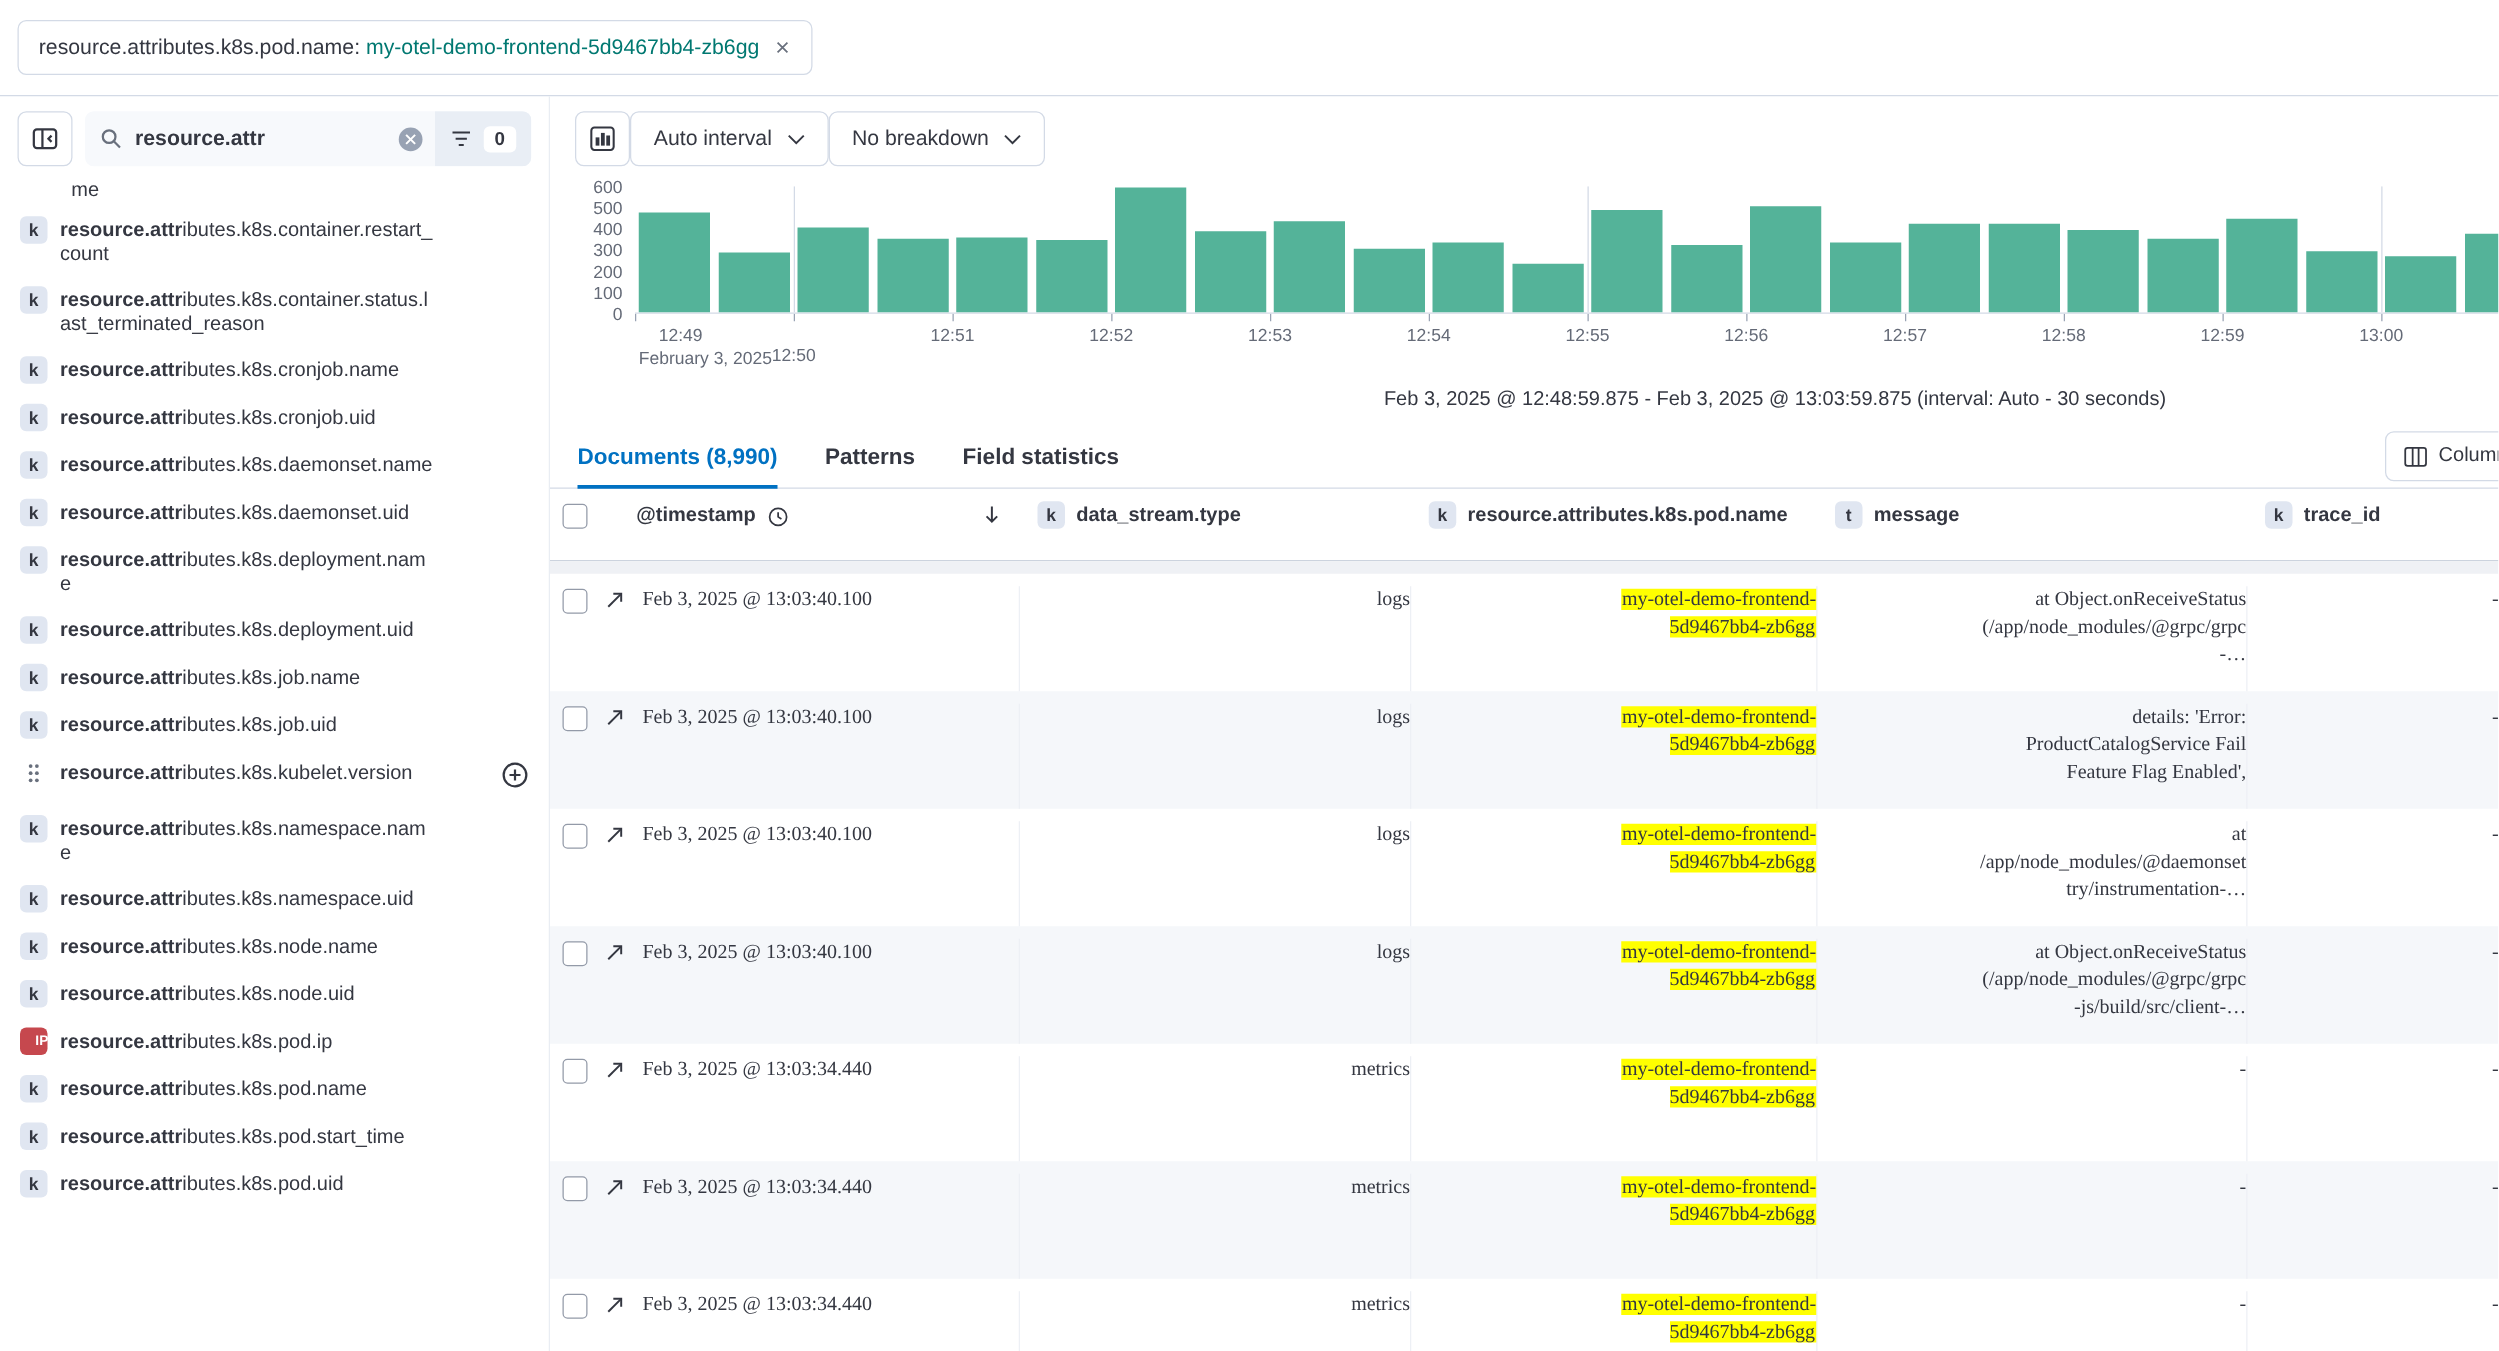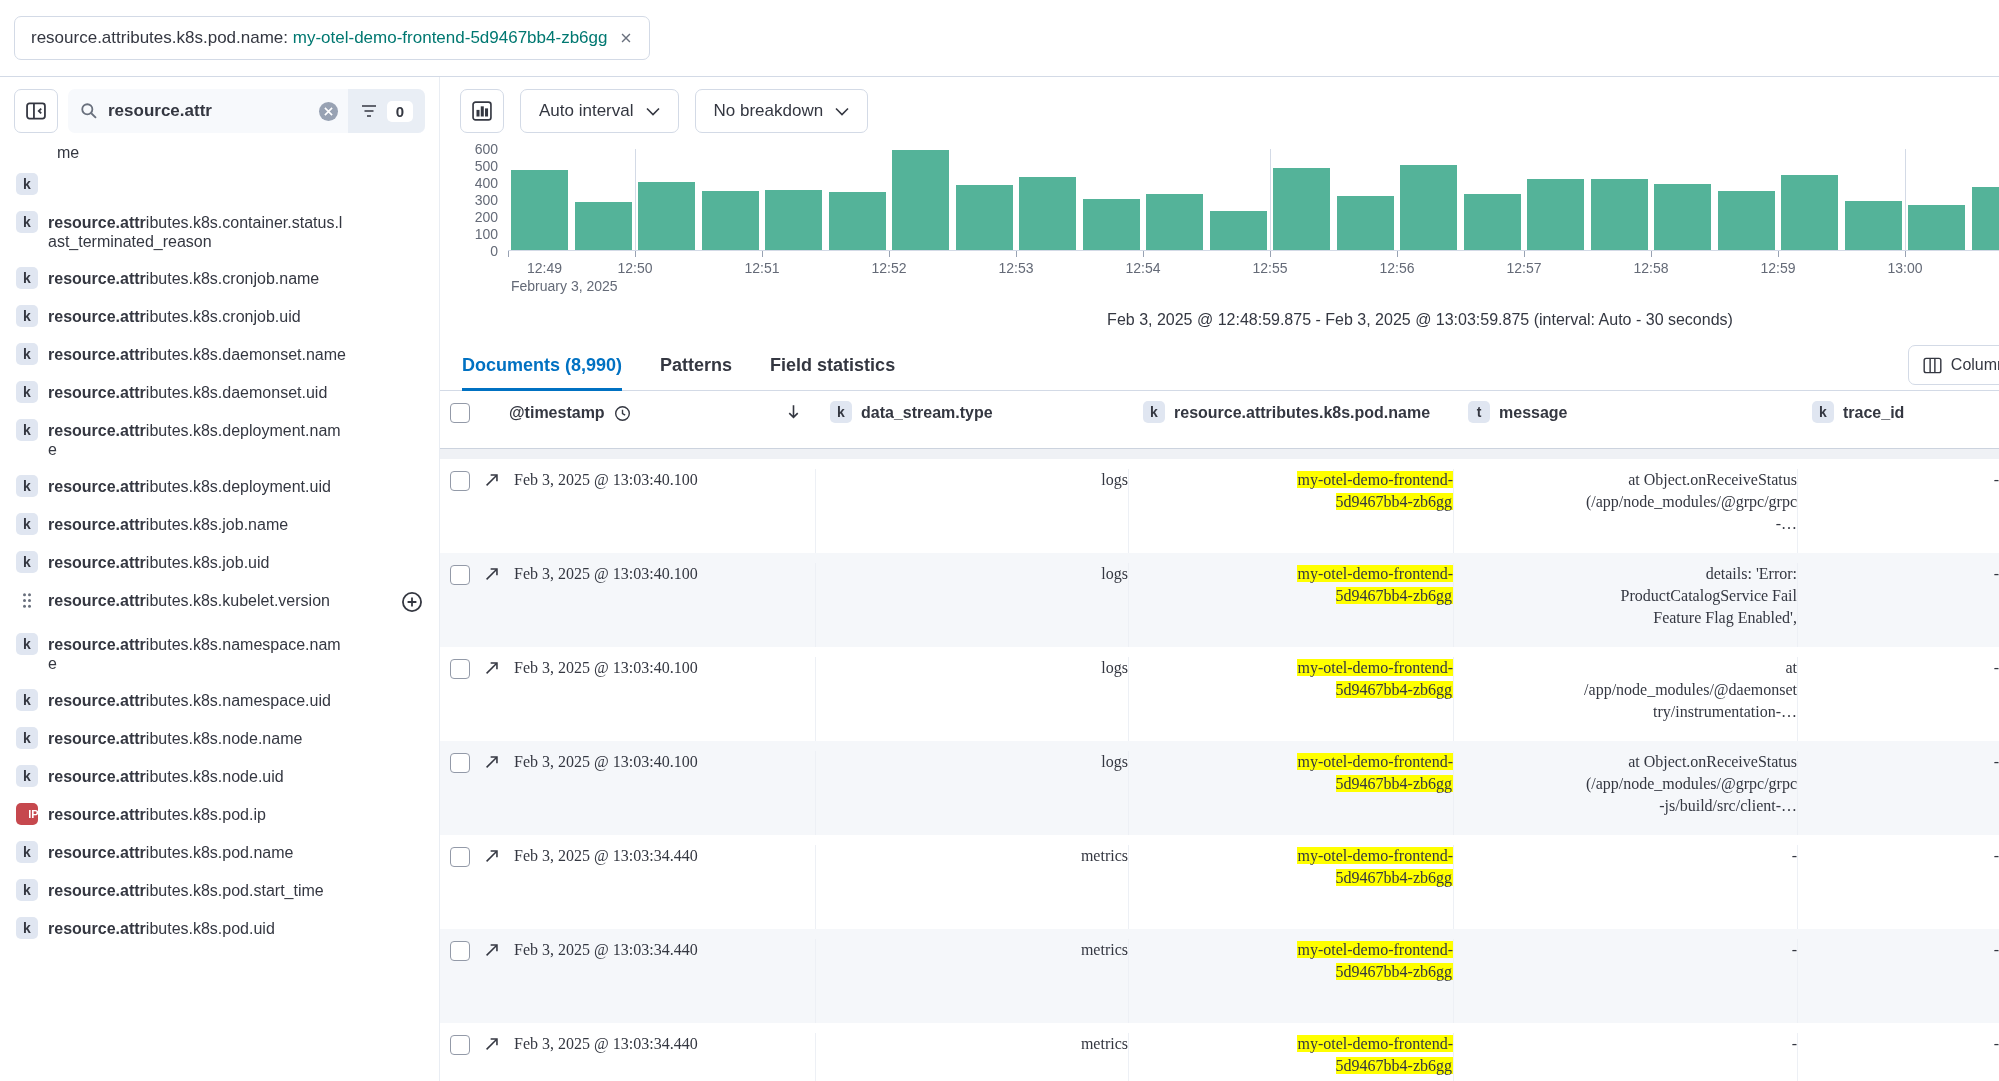--- a/index.html
+++ b/index.html
@@ -32,21 +32,21 @@
   .tok { width: 22px; height: 22px; border-radius: 5px; flex: none; display: flex; align-items: center; justify-content: center; font-size: 14px; font-weight: 600; background: #e0e6f1; color: #343741; margin-top: -2px; }
   .tok-ip { background: #c6484e; color: #fff; font-size: 11px; font-weight: 700; padding-left: 13px; }
   .tok-t { background: #e0e6f1; }
   .drag-dots { width: 22px; flex: none; display: flex; align-items: center; justify-content: center; color: #69707d; margin-top: 1px; }
   .field-name { width: 300px; font-size: 16px; line-height: 19px; word-break: break-all; }
   .field-name b { font-weight: 700; }
   .plus-btn { margin-left: auto; color: #343741; cursor: pointer; }
 
   
   .main { flex: 1; display: flex; flex-direction: column; overflow: hidden; }
-  .main-toolbar { display: flex; gap: 16px; padding: 12px 0 8px 20px; align-items: center; flex: none; }
+  .main-toolbar { display: flex; padding: 12px 0 8px 20px; align-items: center; flex: none; }
   .icon-btn { width: 44px; height: 44px; border: 1px solid #d3dae6; border-radius: 7px; background: #fff; display: flex; align-items: center; justify-content: center; color: #343741; cursor: pointer; }
   .dropdown-btn { height: 44px; border: 1px solid #d3dae6; border-radius: 7px; background: #fff; display: inline-flex; align-items: center; gap: 12px; padding: 0 18px; font-size: 17px; font-weight: 500; color: #343741; cursor: pointer; }
 
   .chart-area { display: flex; padding-left: 20px; margin-top: 8px; flex: none; }
   .y-axis { width: 48px; position: relative; height: 102px; flex: none; font-size: 14px; color: #646a77; }
   .y-axis span { position: absolute; right: 10px; transform: translateY(-50%); }
   .plot { flex: 1; position: relative; height: 102px; overflow: hidden; border-bottom: 1px solid #d3dae6; }
   .gridline { position: absolute; top: 0; bottom: 0; width: 1px; background: #d3dae6; }
   .bar { position: absolute; bottom: 0; width: 57px; background: #54b399; }
   .x-axis { position: relative; height: 46px; margin-left: 68px; flex: none; font-size: 14px; color: #646a77; overflow: hidden; }
@@ -141,20 +141,21 @@
                 <path d="M1 2h14M3.5 7h9M6 12h4"></path>
               </svg>
             <span class="count-badge">0</span>
           </div>
         </div>
       </div>
       <div class="field-list" id="field-list">
         <div class="field-partial">me</div>
       <div class="field-item">
             <span class="tok">k</span>
+            <span class="field-name"><b>resource.attr</b>ibutes.k8s.container.restart_count</span>
           </div>
           <div class="field-item">
             <span class="tok">k</span>
             <span class="field-name"><b>resource.attr</b>ibutes.k8s.container.status.last_terminated_reason</span>
           </div>
           <div class="field-item">
             <span class="tok">k</span>
             <span class="field-name"><b>resource.attr</b>ibutes.k8s.cronjob.name</span>
           </div>
           <div class="field-item">
@@ -300,21 +301,21 @@
             <div class="bar" style="left: 1336.5px; width: 57px; height: 49.3px; background: rgb(84, 179, 153);"></div>
             <div class="bar" style="left: 1400px; width: 57px; height: 45.05px; background: rgb(84, 179, 153);"></div>
             <div class="bar" style="left: 1463.5px; width: 57px; height: 62.9px; background: rgb(84, 179, 153);"></div>
           </div>
       </div>
       <div class="x-axis" id="x-axis">
         <span class="x-date">February 3, 2025</span>
       <div class="x-tick" style="left: 0px;"></div>
           <span class="x-label first" style="left: 3px; margin-left: 16px;">12:49</span>
           <div class="x-tick" style="left: 127px;"></div>
-          <span class="x-label" style="left: 127px;">12:50</span>
+          <span class="x-label" style="left: 127px; margin-top: 16px;">12:50</span>
           <div class="x-tick" style="left: 254px;"></div>
           <span class="x-label" style="left: 254px;">12:51</span>
           <div class="x-tick" style="left: 381px;"></div>
           <span class="x-label" style="left: 381px;">12:52</span>
           <div class="x-tick" style="left: 508px;"></div>
           <span class="x-label" style="left: 508px;">12:53</span>
           <div class="x-tick" style="left: 635px;"></div>
           <span class="x-label" style="left: 635px;">12:54</span>
           <div class="x-tick" style="left: 762px;"></div>
           <span class="x-label" style="left: 762px;">12:55</span>

